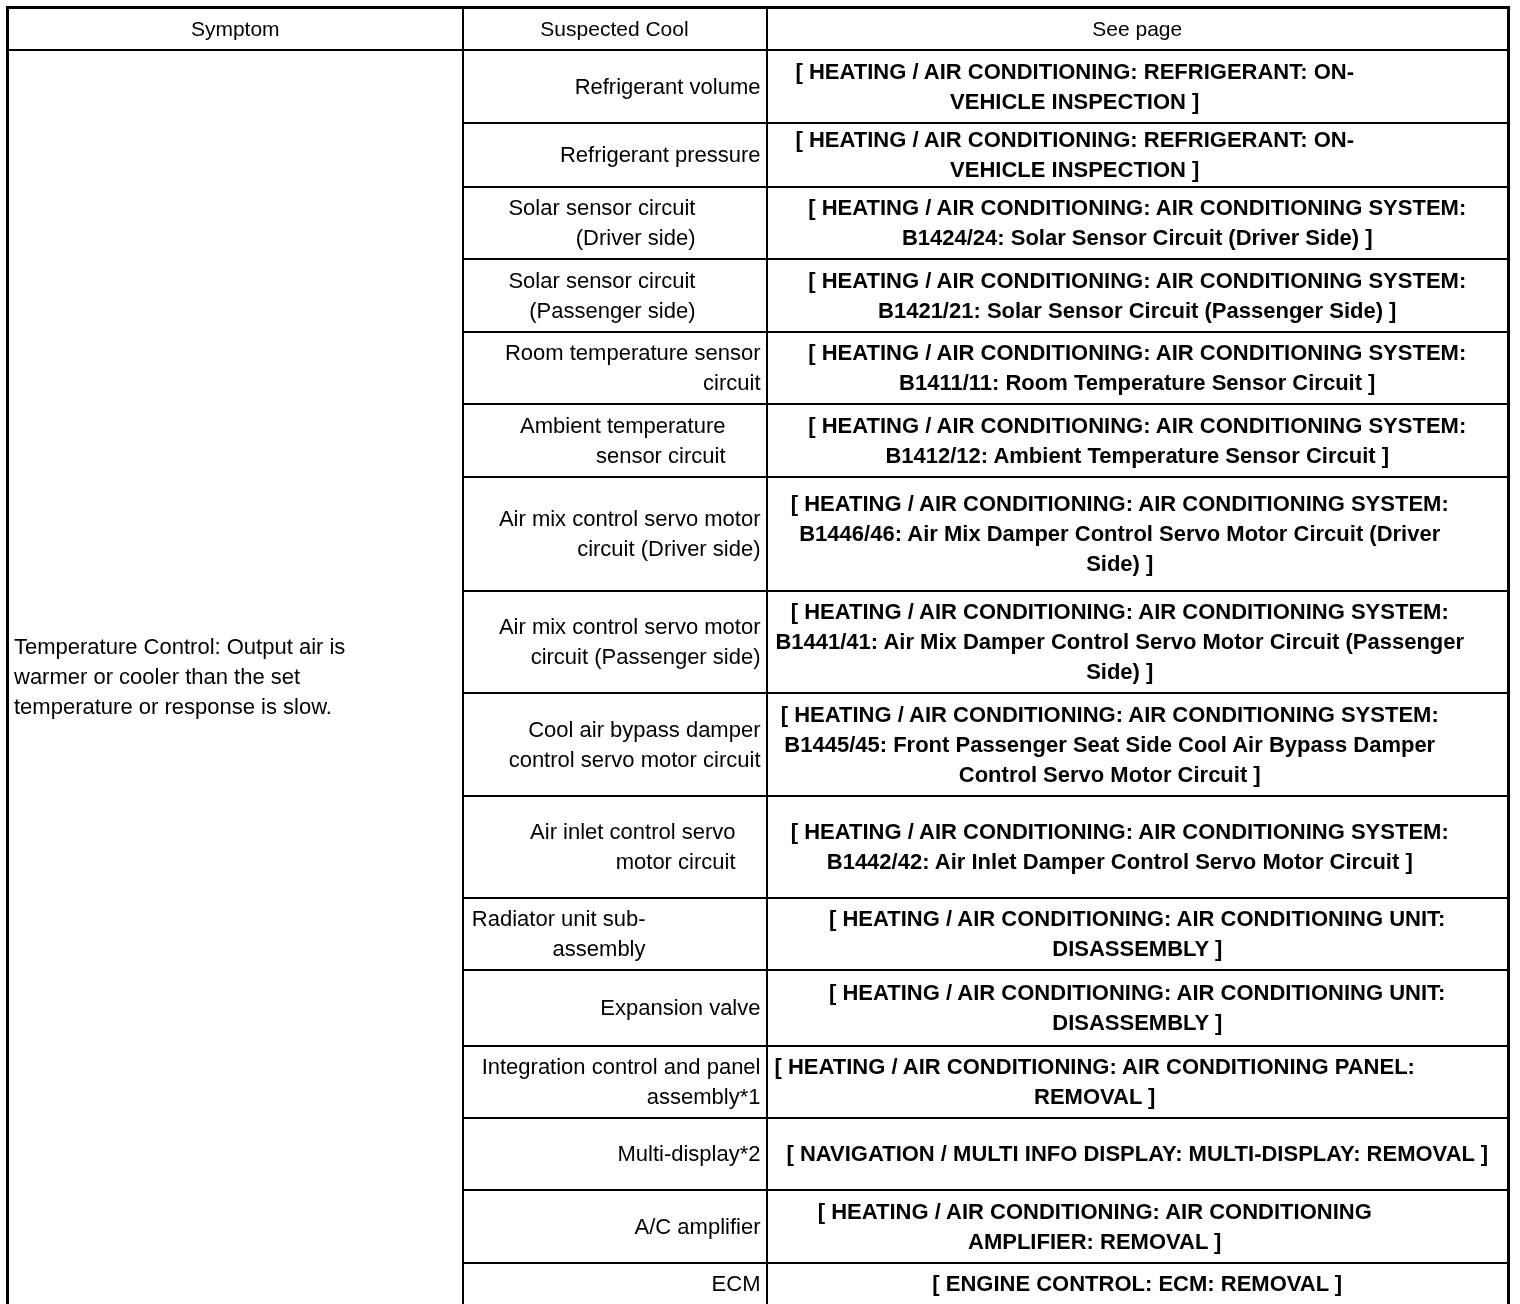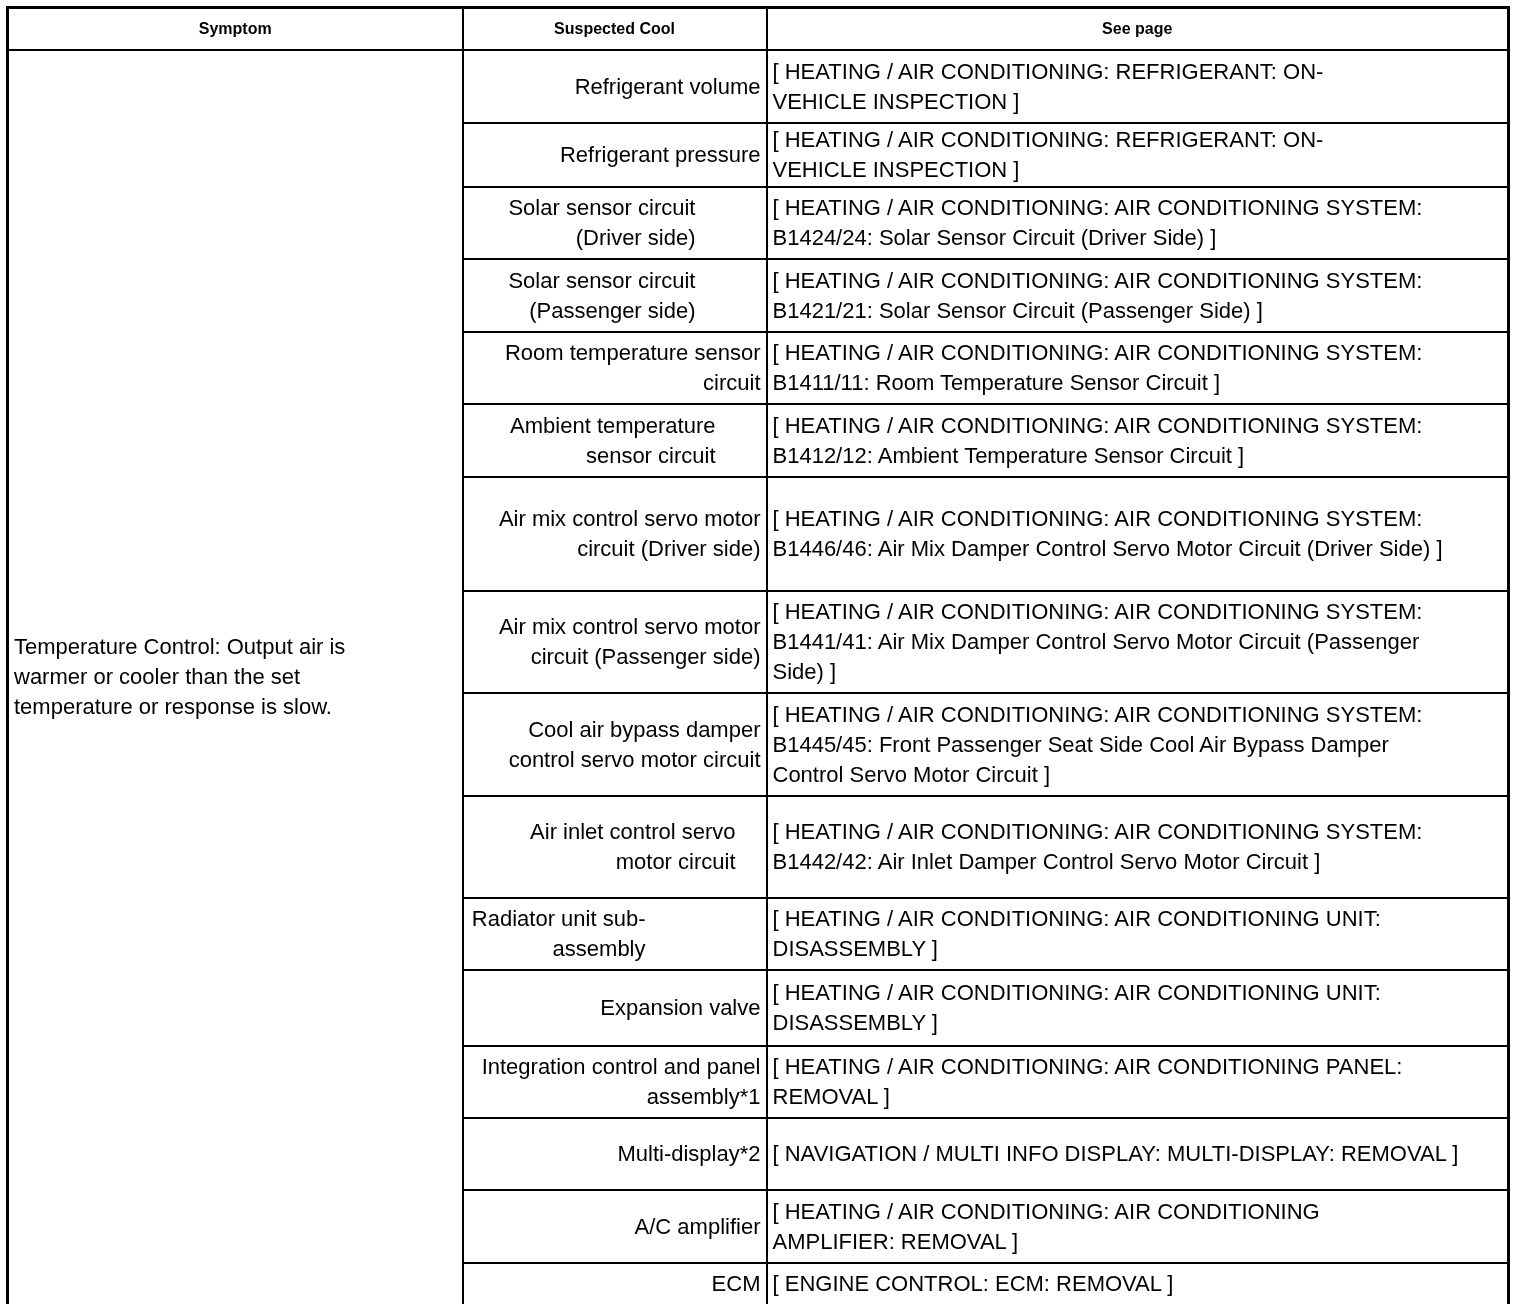--- a/index.html
+++ b/index.html
@@ -15,28 +15,28 @@
     color: #000;
   }
   table.doc-table th, table.doc-table td {
     border: 2px solid #000;
     padding: 0 5px;
     vertical-align: middle;
     font-size: 22px;
     line-height: 30px;
   }
   table.doc-table th {
-    font-weight: bold;
+    font-weight: normal;
     text-align: center;
     height: 40px;
-    font-size: 16px;
+    font-size: 21px;
   }
   td.symptom { text-align: left; }
   td.area { text-align: right; }
-  td.seepage { text-align: left; font-weight: normal; }
+  td.seepage { text-align: center; font-weight: bold; }
   col.c1 { width: 455px; }
   col.c2 { width: 304px; }
   col.c3 { width: 742px; }
 </style>
 </head>
 <body>
 
 <table class="doc-table">
   <colgroup>
       <col class="c1">
@@ -66,21 +66,21 @@
     </tr>
     <tr style="height:73px">
       <td class="area" style="padding-right:70px">Solar sensor circuit (Passenger side)</td>
       <td class="seepage">[ HEATING / AIR CONDITIONING: AIR CONDITIONING SYSTEM: B1421/21: Solar Sensor Circuit (Passenger Side) ]</td>
     </tr>
     <tr style="height:72px">
       <td class="area">Room temperature sensor circuit</td>
       <td class="seepage">[ HEATING / AIR CONDITIONING: AIR CONDITIONING SYSTEM: B1411/11: Room Temperature Sensor Circuit ]</td>
     </tr>
     <tr style="height:73px">
-      <td class="area" style="padding-right:50px">Ambient temperature sensor circuit</td>
+      <td class="area" style="padding-right:40px">Ambient temperature sensor circuit</td>
       <td class="seepage">[ HEATING / AIR CONDITIONING: AIR CONDITIONING SYSTEM: B1412/12: Ambient Temperature Sensor Circuit ]</td>
     </tr>
     <tr style="height:114px">
       <td class="area">Air mix control servo motor circuit (Driver side)</td>
       <td class="seepage" style="padding-right:40px">[ HEATING / AIR CONDITIONING: AIR CONDITIONING SYSTEM: B1446/46: Air Mix Damper Control Servo Motor Circuit (Driver Side) ]</td>
     </tr>
     <tr style="height:102px">
       <td class="area">Air mix control servo motor circuit (Passenger side)</td>
       <td class="seepage" style="padding-right:40px">[ HEATING / AIR CONDITIONING: AIR CONDITIONING SYSTEM: B1441/41: Air Mix Damper Control Servo Motor Circuit (Passenger Side) ]</td>
     </tr>

